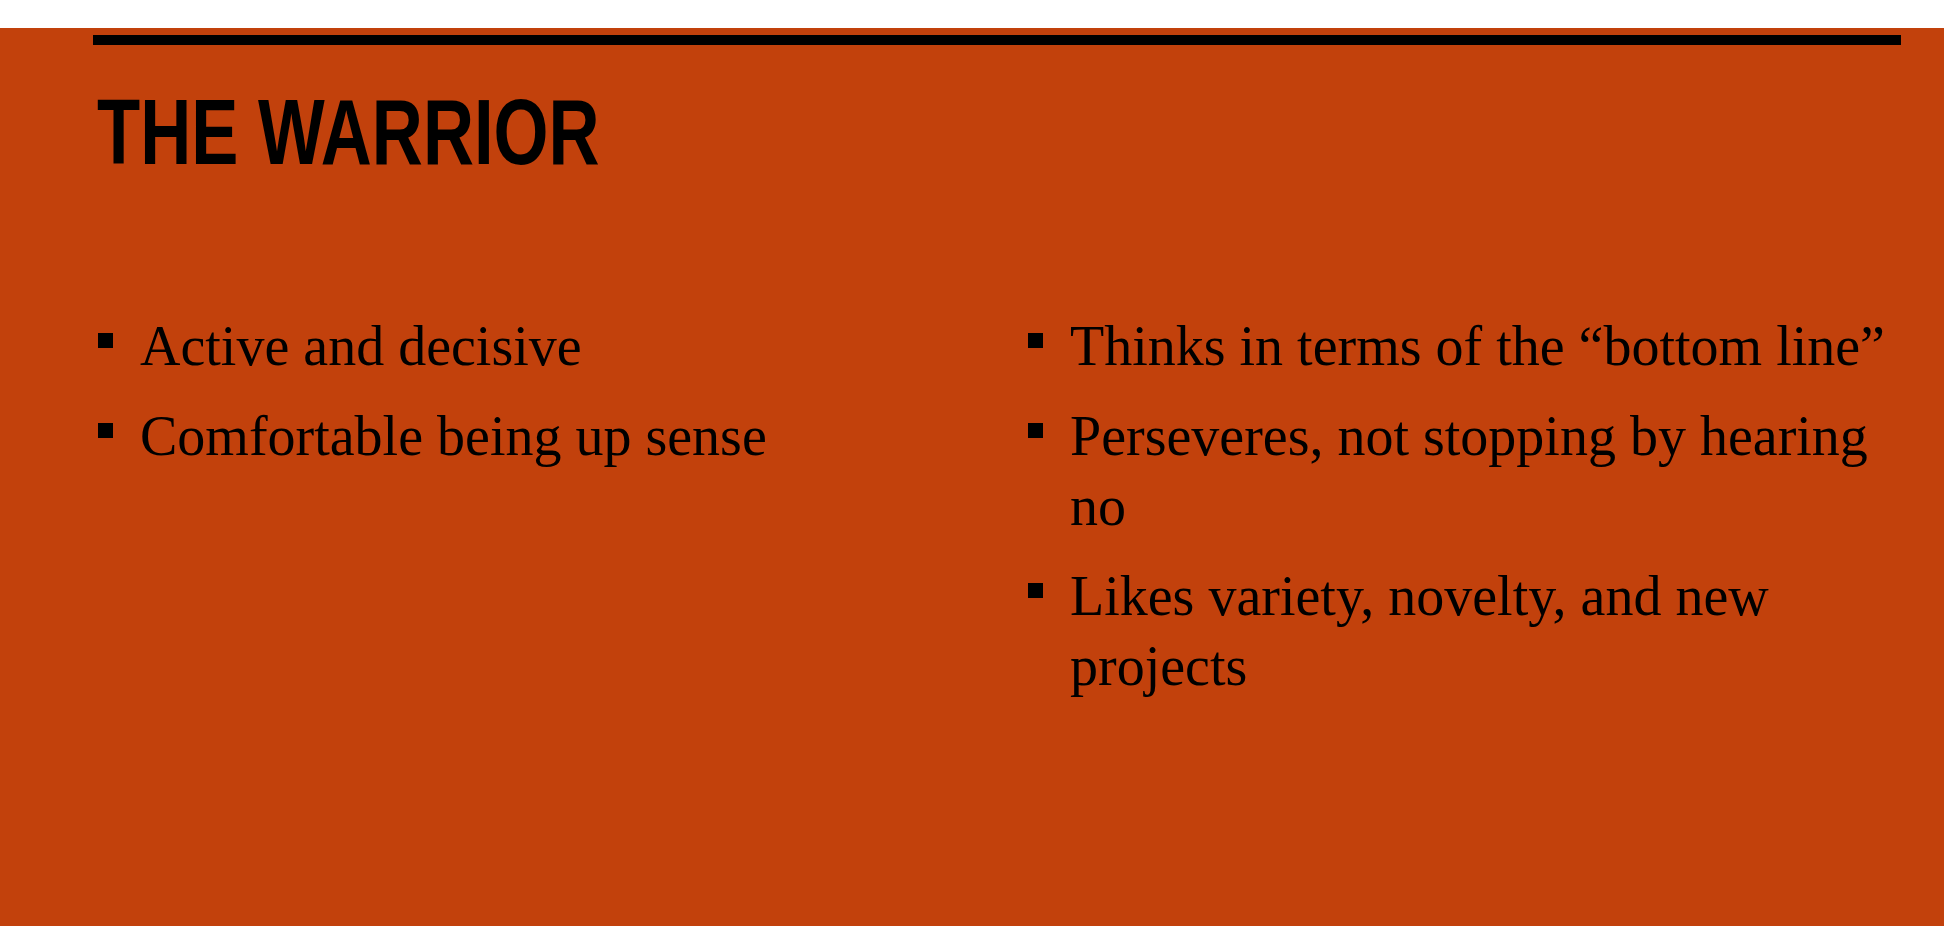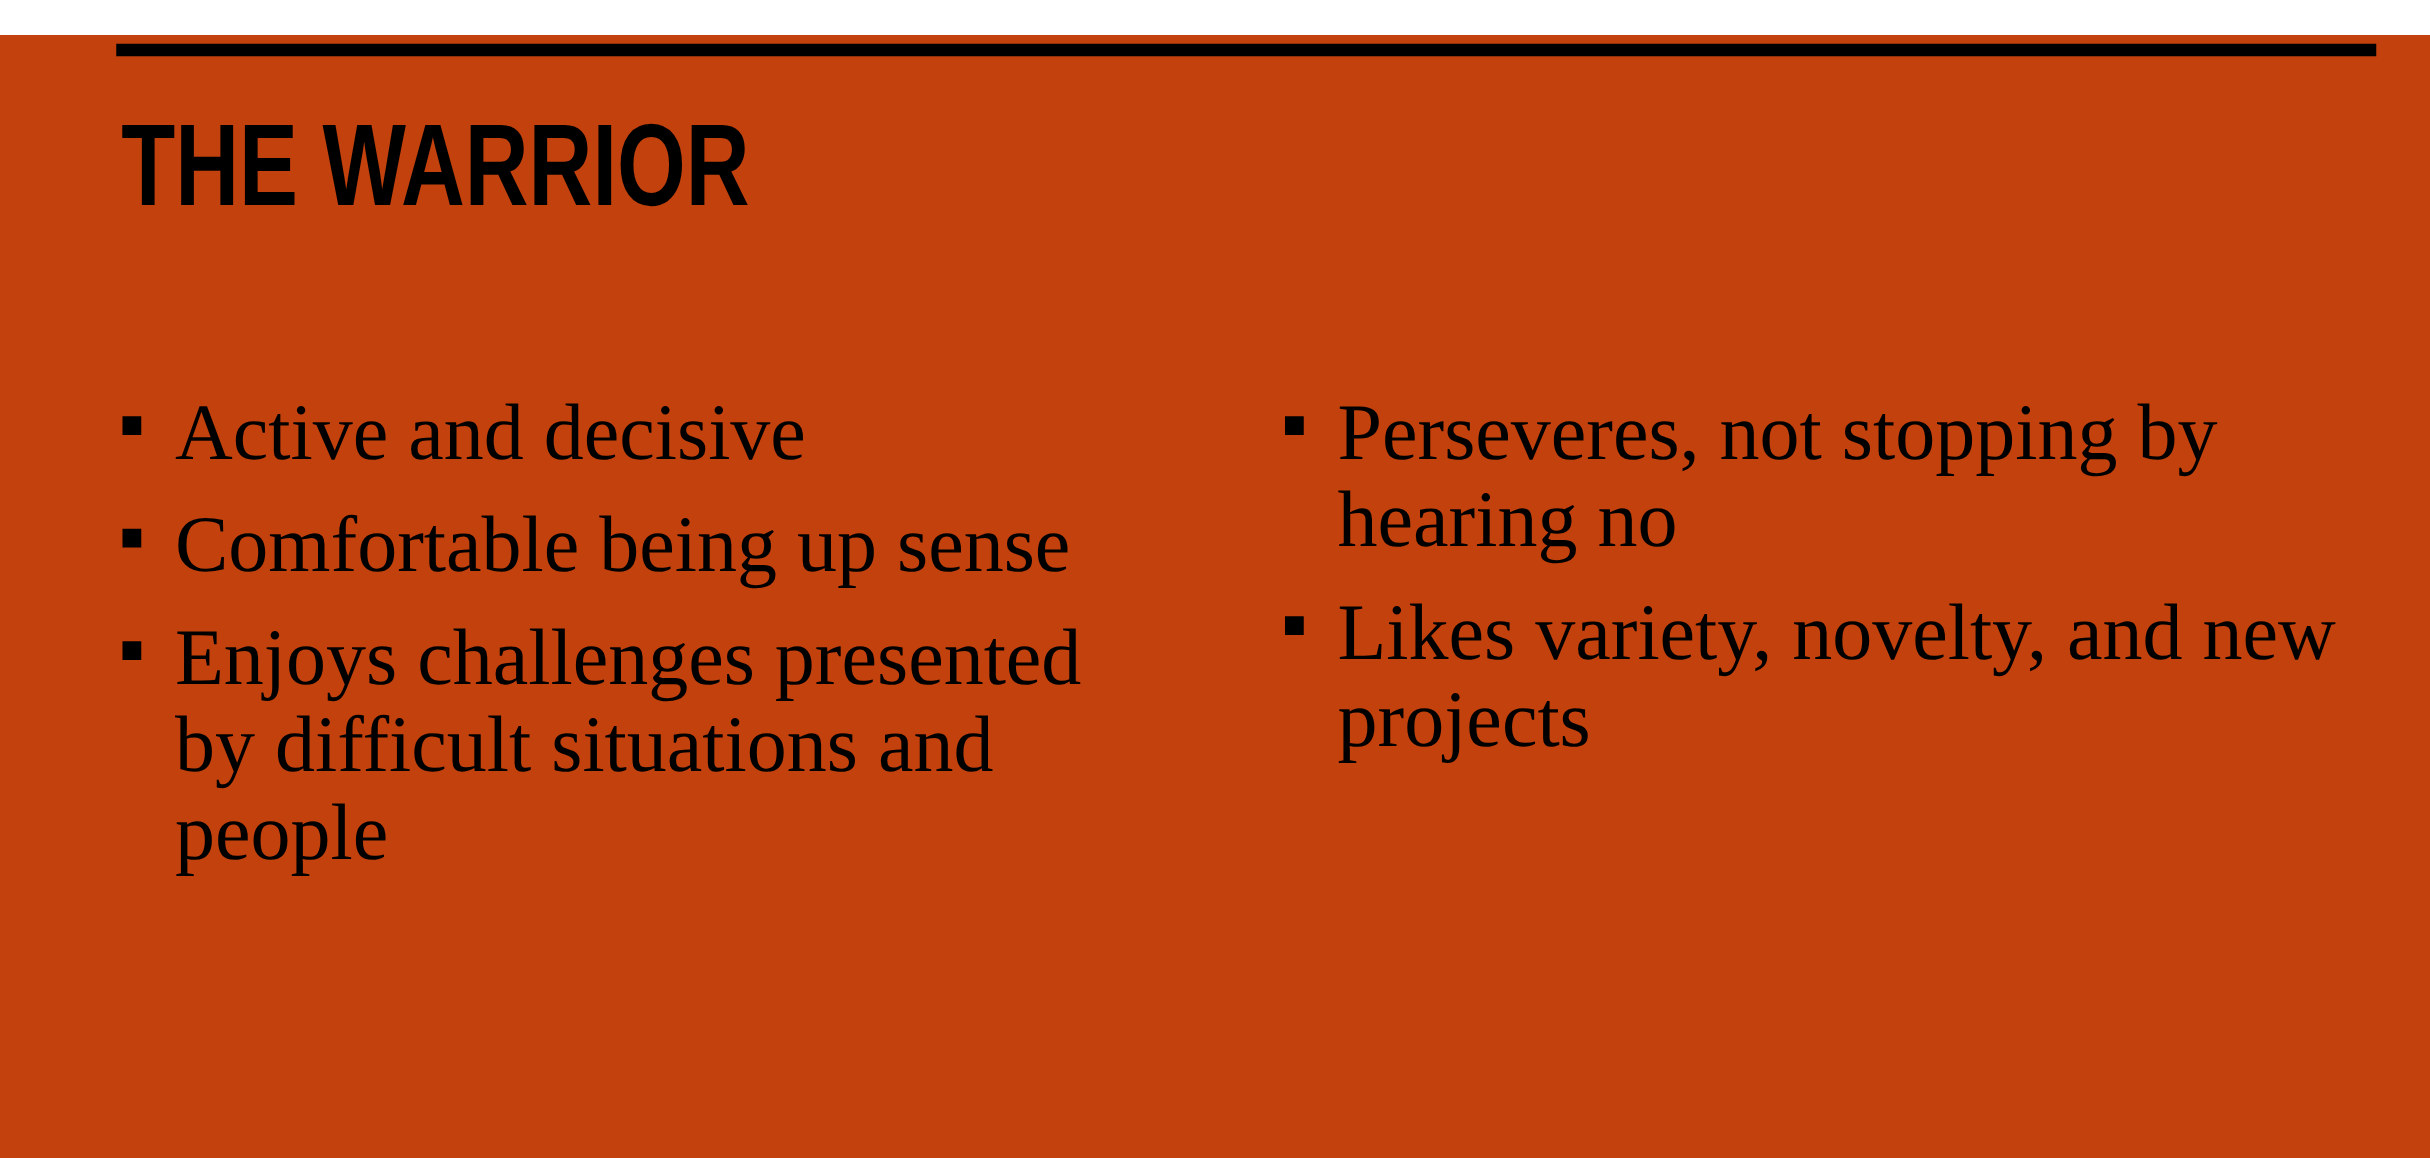--- a/index.html
+++ b/index.html
@@ -46,21 +46,21 @@
     padding: 0;
     position: absolute;
     top: 283px;
   }
   ul.col-left  { left: 98px;  width: 795px; }
   ul.col-right { left: 1028px; width: 890px; }
   ul.bullet-col li {
     display: flex;
     align-items: flex-start;
     margin: 0 0 20px 0;
-    font-size: 64px;
+    font-size: 56px;
     line-height: 70px;
   }
   .bullet-marker {
     flex: 0 0 auto;
     width: 15px;
     height: 15px;
     margin-top: 22px;
     margin-right: 27px;
     background: #000000;
   }
@@ -81,27 +81,27 @@
 
   <ul class="bullet-col col-left">
     <li>
       <span class="bullet-marker"></span>
       <span class="bullet-text">Active and decisive</span>
     </li>
     <li>
       <span class="bullet-marker"></span>
       <span class="bullet-text">Comfortable being up sense</span>
     </li>
-    <li>
-      <span class="bullet-marker"></span>
-      <span class="bullet-text">Enjoys challenges presented by difficult situations and people</span>
-    </li>
   </ul>
 
   <ul class="bullet-col col-right">
+    <li>
+      <span class="bullet-marker"></span>
+      <span class="bullet-text">Thinks in terms of the “bottom line”</span>
+    </li>
     <li>
       <span class="bullet-marker"></span>
       <span class="bullet-text">Perseveres, not stopping by hearing no</span>
     </li>
     <li>
       <span class="bullet-marker"></span>
       <span class="bullet-text">Likes variety, novelty, and new projects</span>
     </li>
   </ul>
 

